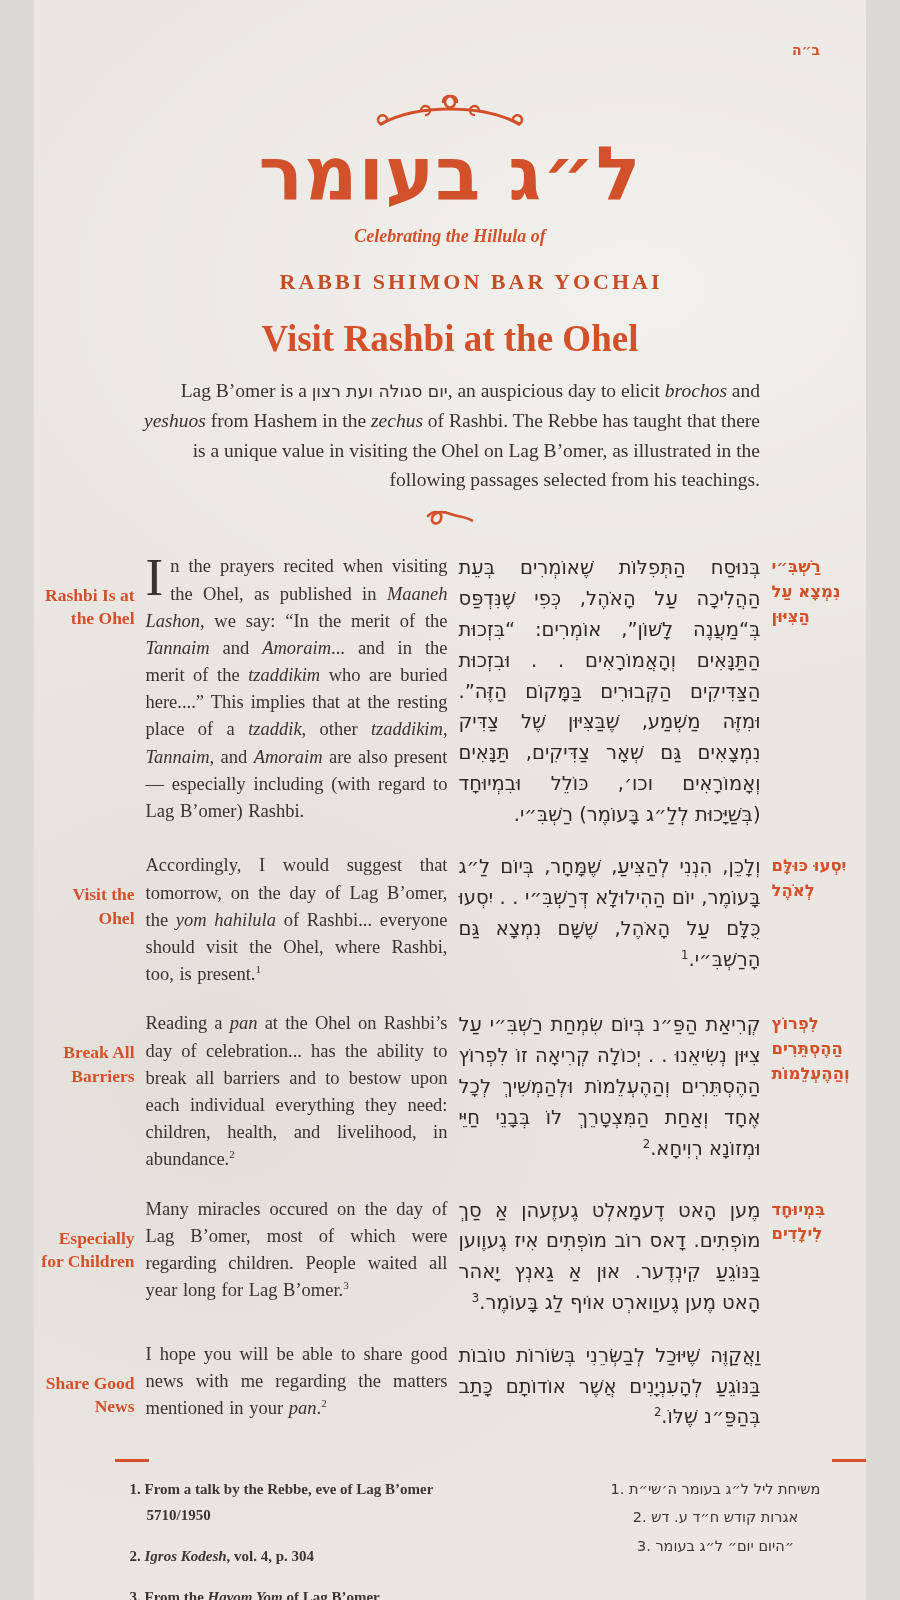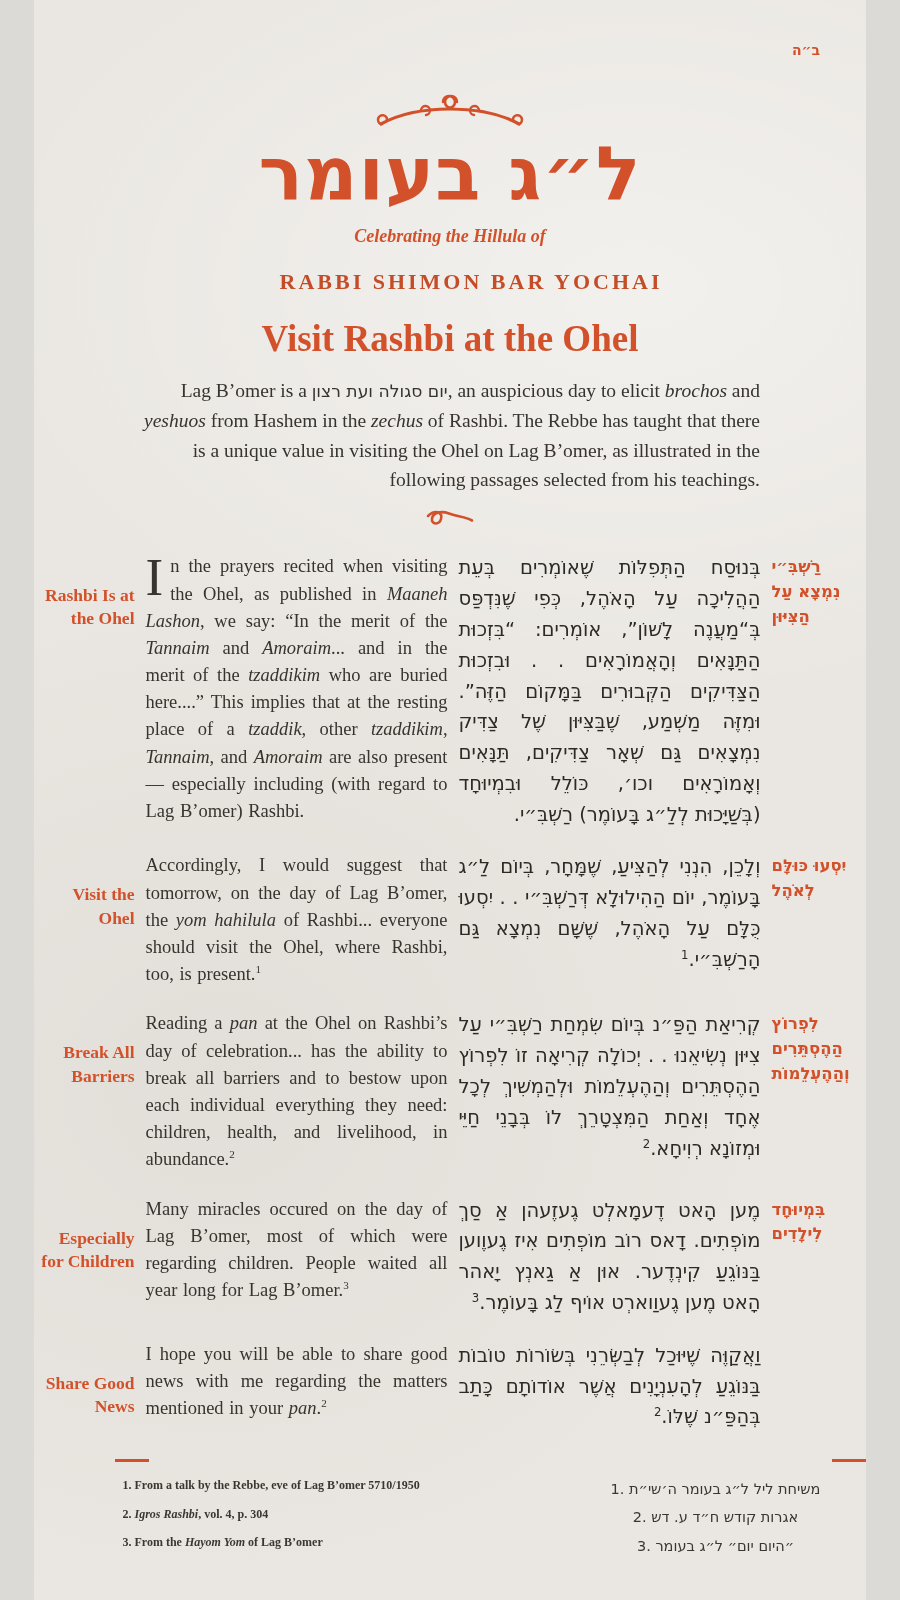--- a/index.html
+++ b/index.html
@@ -89,21 +89,21 @@
   }
   .footnotes{
     width:831px;margin:26px auto 0 auto;
     display:flex;justify-content:space-between;
   }
   .fn-rule{ width:34px;height:3px;background:#d2512a;margin-bottom:13px; }
   .fn-rule-r{ margin-left:auto; }
   .fn-en{ width:350px;margin-left:80px; }
   .fn-he{ width:300px;text-align:right; }
   .fn-en .fn{
-    margin:8px;font-size:12px;line-height:1.72;
+    margin:15px;font-size:15px;line-height:1.72;
     padding-left:17px;text-indent:-17px;font-weight:bold;color:#3a3631;
   }
   .fn-he .fn{
     margin:0;font-size:14.5px;line-height:1.95;
     font-family:"DejaVu Sans",sans-serif;
     text-align:center;color:#3a3631;
   }
 </style>
 </head>
 <body>
@@ -172,21 +172,21 @@
       <p class="en"><span>I hope you will be able to share good news with me regarding the matters mentioned in your </span><span class="seg-i">pan</span><span>.</span><sup>2</sup></p>
       <p class="he" dir="rtl"><span>וַאֲקַוֶּה שֶׁיּוּכַל לְבַשְּׂרֵנִי בְּשׂוֹרוֹת טוֹבוֹת בַּנּוֹגֵעַ לְהָעִנְיָנִים אֲשֶׁר אוֹדוֹתָם כָּתַב בְּהַפַּ״נ שֶׁלּוֹ.</span><sup>2</sup></p>
     </section>
 
   </main>
 
   <footer class="footnotes">
     <div class="fn-col fn-en">
       <div class="fn-rule"></div>
       <p class="fn"><span>1. From a talk by the Rebbe, eve of Lag B’omer 5710/1950</span></p>
-      <p class="fn"><span>2. </span><span class="seg-i">Igros Rashbi</span><span>, vol. 4, p. 304</span></p>
+      <p class="fn"><span>2. </span><span class="seg-i">Igros Kodesh</span><span>, vol. 4, p. 304</span></p>
       <p class="fn"><span>3. From the </span><span class="seg-i">Hayom Yom</span><span> of Lag B’omer</span></p>
     </div>
     <div class="fn-col fn-he">
       <div class="fn-rule fn-rule-r"></div>
       <p class="fn" dir="ltr">1. משיחת ליל ל״ג בעומר ה׳שי״ת</p>
       <p class="fn" dir="ltr">2. אגרות קודש ח״ד ע. דש</p>
       <p class="fn" dir="ltr">3. ״היום יום״ ל״ג בעומר</p>
     </div>
   </footer>
 

